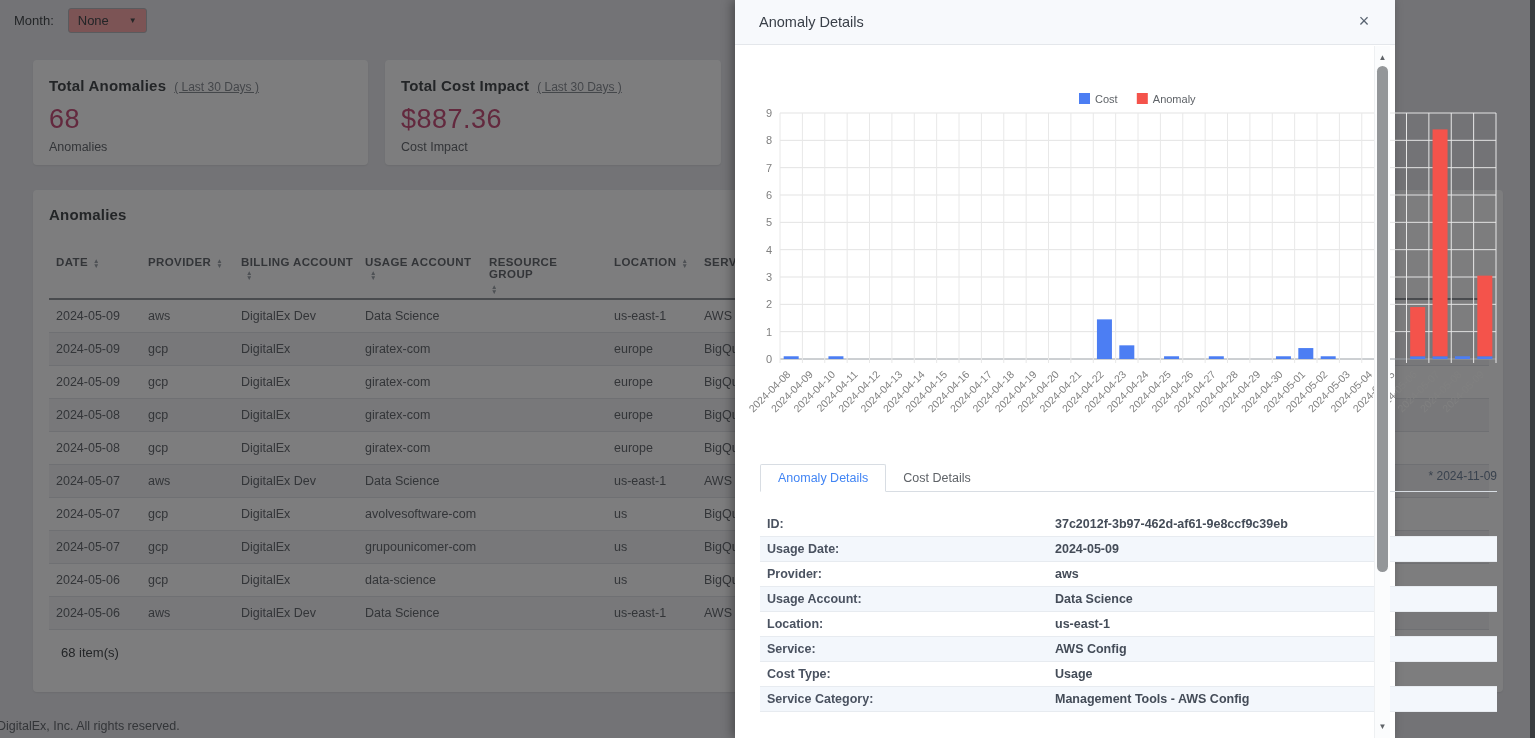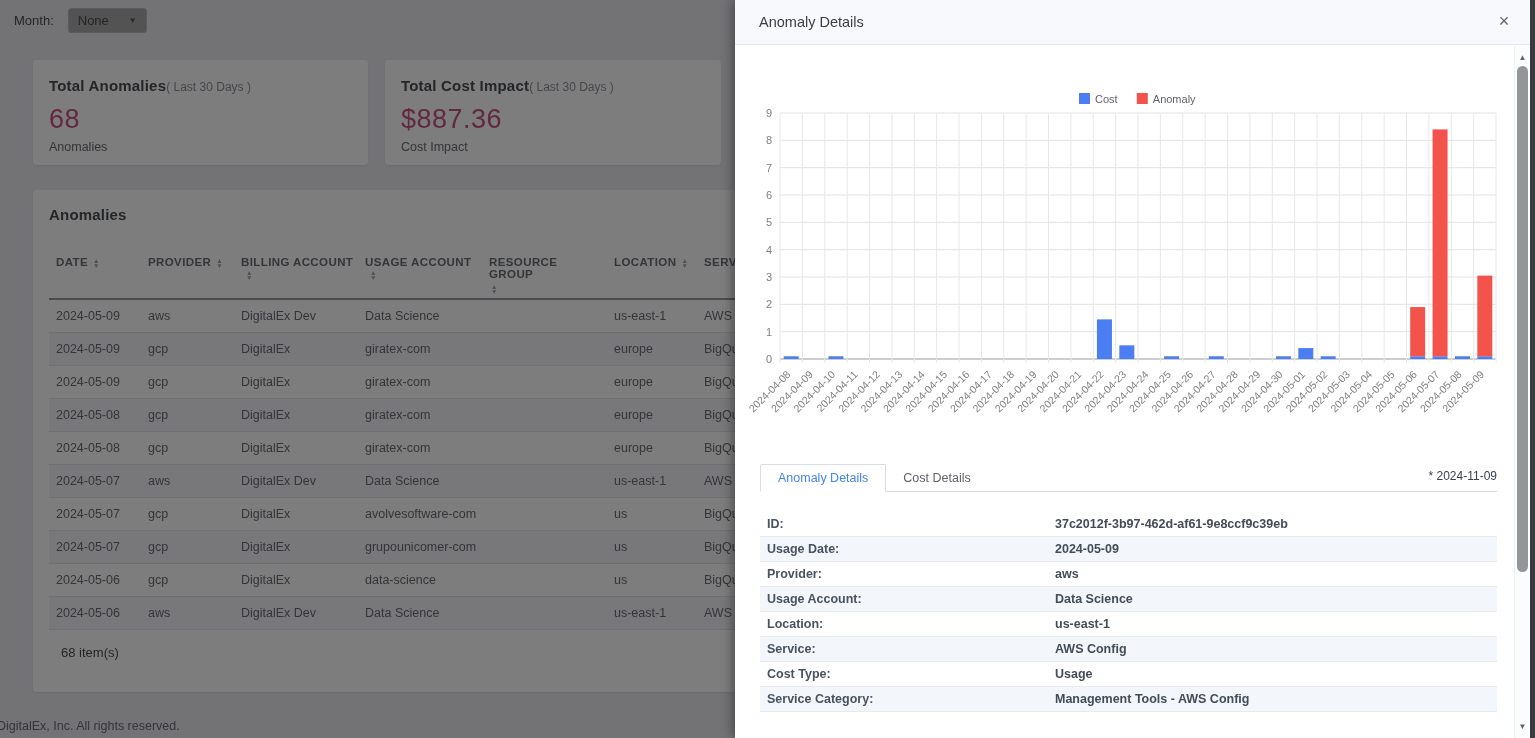--- a/index.html
+++ b/index.html
@@ -4,30 +4,30 @@
 <style>
   * { margin:0; padding:0; box-sizing:border-box; }
   html,body { width:1535px; height:738px; overflow:hidden; }
   body { font-family:"Liberation Sans", sans-serif; background:#e8eaed; position:relative; }
   .screen { position:relative; width:1535px; height:738px; overflow:hidden; }
 
   
   .page { position:absolute; inset:0; background:#e9eaee; z-index:1; }
   .month-row { position:absolute; top:8px; left:14px; display:flex; align-items:center; gap:14px; }
   .month-label { font-size:13px; color:#3c4043; }
-  .month-select { width:79px; height:25px; background:#a3a3a3; border:1px solid #b3b6ba; border-radius:3px;
+  .month-select { width:79px; height:25px; background:#fca5a5; border:1px solid #b3b6ba; border-radius:3px;
                   display:flex; align-items:center; justify-content:space-between; padding:0 9px;
                   font-size:13px; color:#3c4043; cursor:pointer; }
   .month-select .caret { font-size:8px; color:#444; }
 
   .cards { position:absolute; top:60px; left:33px; display:flex; gap:17px; }
   .card { background:#fff; border-radius:4px; box-shadow:0 1px 2px rgba(0,0,0,0.08); padding:17px 16px; height:105px; }
   .card.c1 { width:335px; } .card.c2 { width:336px; }
   .card-title { font-size:15px; font-weight:700; color:#3c4043; letter-spacing:.2px; }
-  .card-sub { font-size:12px; color:#84898f; margin-left:0; }
+  .card-sub { font-size:12px; color:#84898f; margin-left:8px;text-decoration:underline; }
   .card-value { font-size:27px; color:#c64874; margin-top:9px; letter-spacing:.5px; }
   .card-caption { font-size:12.5px; color:#5f6368; margin-top:5px; }
 
   .anomalies-card { position:absolute; top:190px; left:33px; width:1470px; height:502px;
                     background:#fff; border-radius:4px; box-shadow:0 1px 2px rgba(0,0,0,0.08); padding:16px; }
   .section-title { font-size:15px; font-weight:700; color:#3c4043; letter-spacing:.2px; }
   table.anoms { border-collapse:collapse; table-layout:fixed; width:1440px; margin-top:28px; }
   table.anoms th { text-align:left; vertical-align:top; padding:5px 4px 4px 7px; height:44px;
                    font-size:11.5px; font-weight:700; letter-spacing:.4px; color:#5f6368;
                    border-bottom:2px solid #8f9296; }
@@ -38,21 +38,21 @@
                    border-bottom:1px solid #e1e3e6; white-space:nowrap; overflow:hidden; }
   tbody tr:nth-child(even) { background:#f3f4f6; } 
   tbody tr { cursor:pointer; }
   .item-count { margin:15px 0 0 12px; font-size:13px; color:#3c4043; }
   .copyright { position:absolute; left:-3px; top:719px; font-size:12.5px; color:#5f6368; }
 
   
   .backdrop { position:absolute; inset:0; background:rgba(14,14,16,0.54); z-index:2; }
 
   
-  .panel { position:absolute; top:0; left:735px; width:800px; height:738px; background:#fff;
+  .panel { position:absolute; top:0; left:735px; width:660px; height:738px; background:#fff;
            box-shadow:-3px 0 10px rgba(0,0,0,0.35); z-index:3; }
   .panel-header { height:45px; background:#f7f9fc; border-bottom:1px solid #e4e7eb;
                   display:flex; align-items:center; padding:0 24px; position:relative; }
   .panel-title { font-size:14.5px; font-weight:500; color:#3a4049; }
   .close { position:absolute; right:20px; top:10px; font-size:18px; color:#5a6572; cursor:pointer;
            width:22px; height:22px; text-align:center; line-height:22px; }
 
   #chart { position:absolute; left:12px; top:85px; }
 
   .tabs-row { position:absolute; top:464px; left:25px; width:737px; height:28px;

